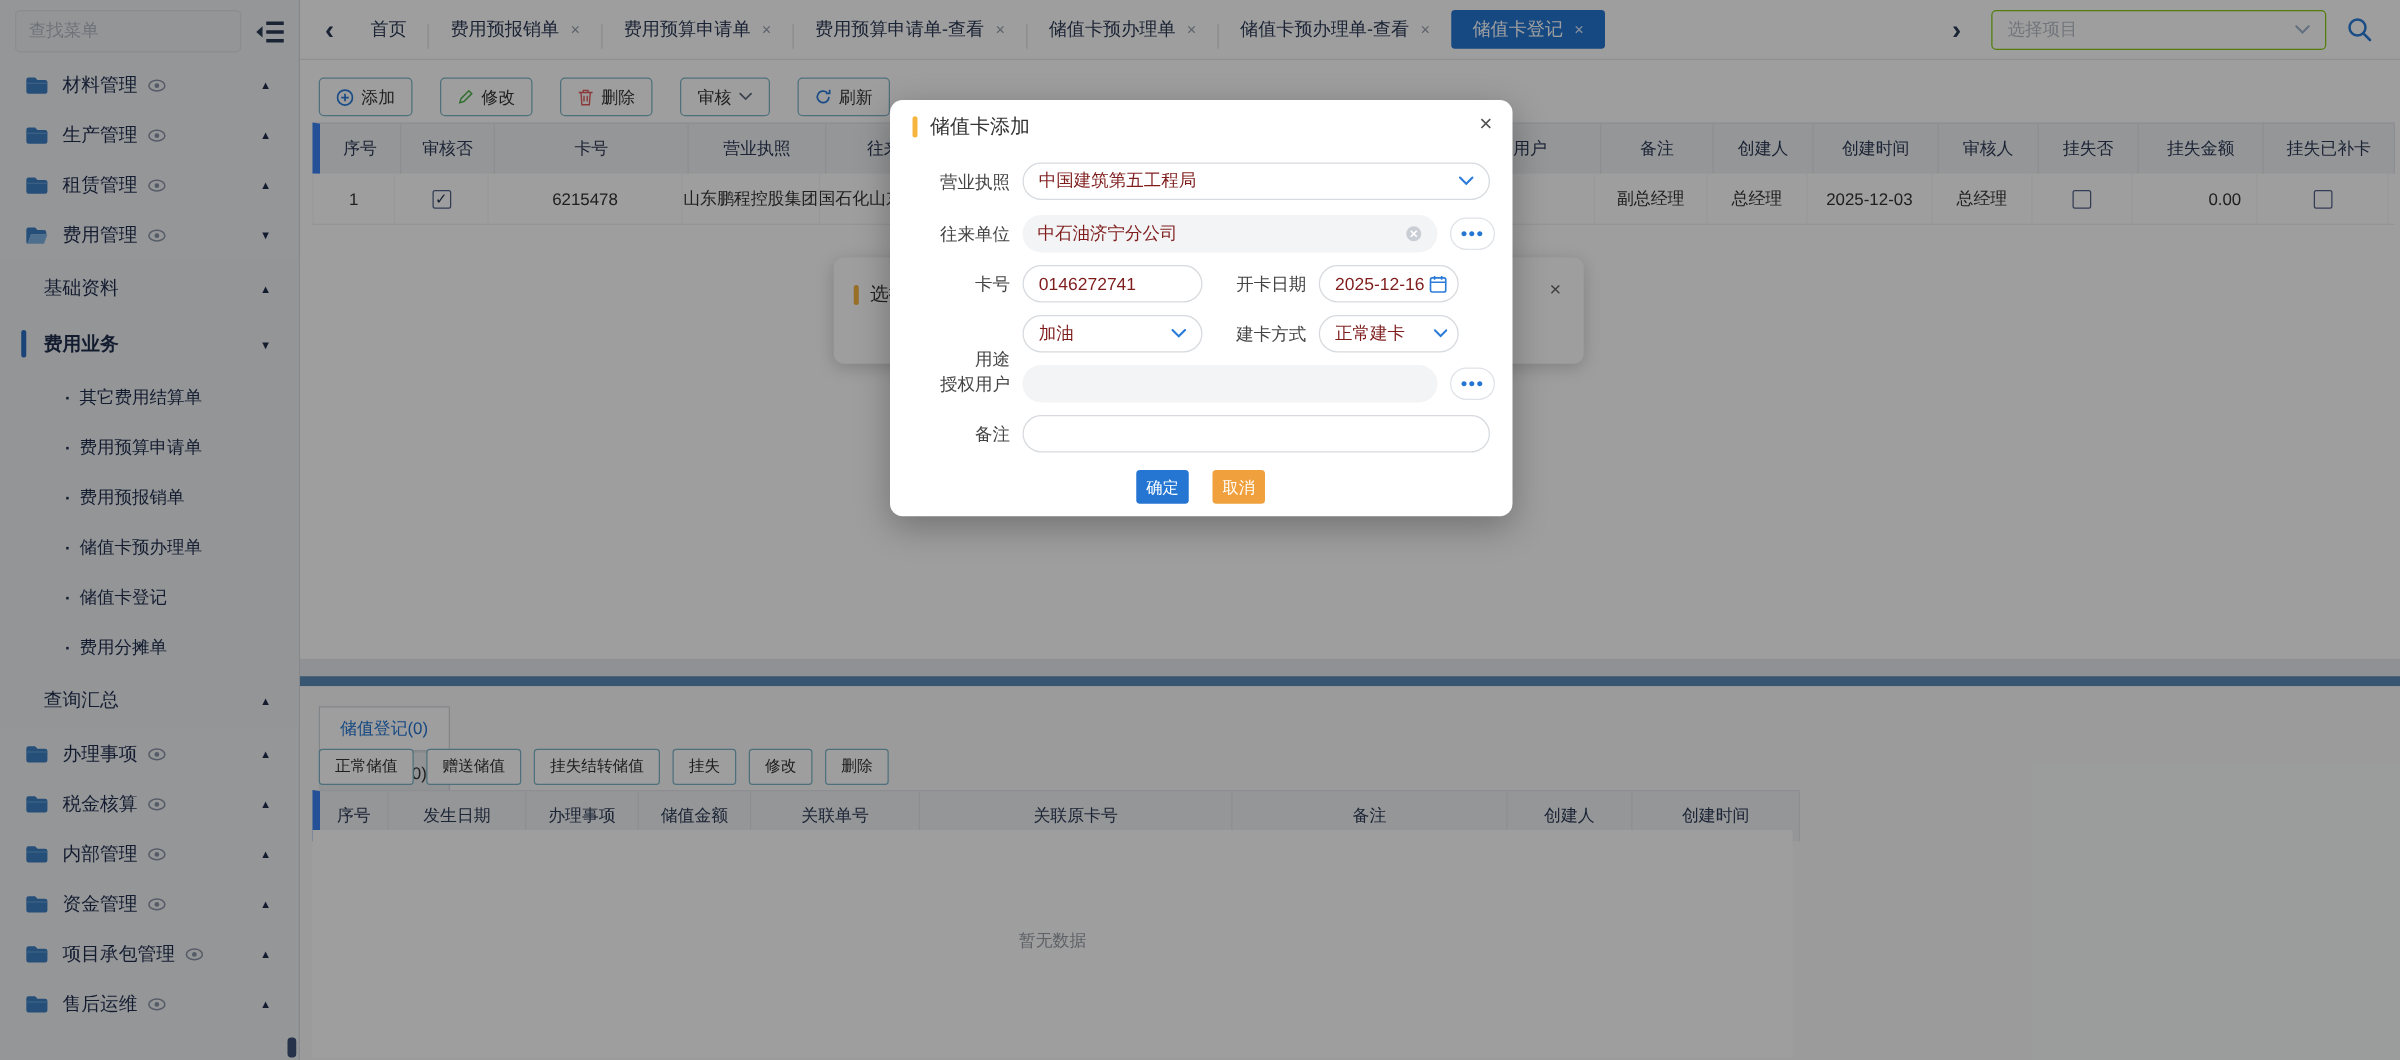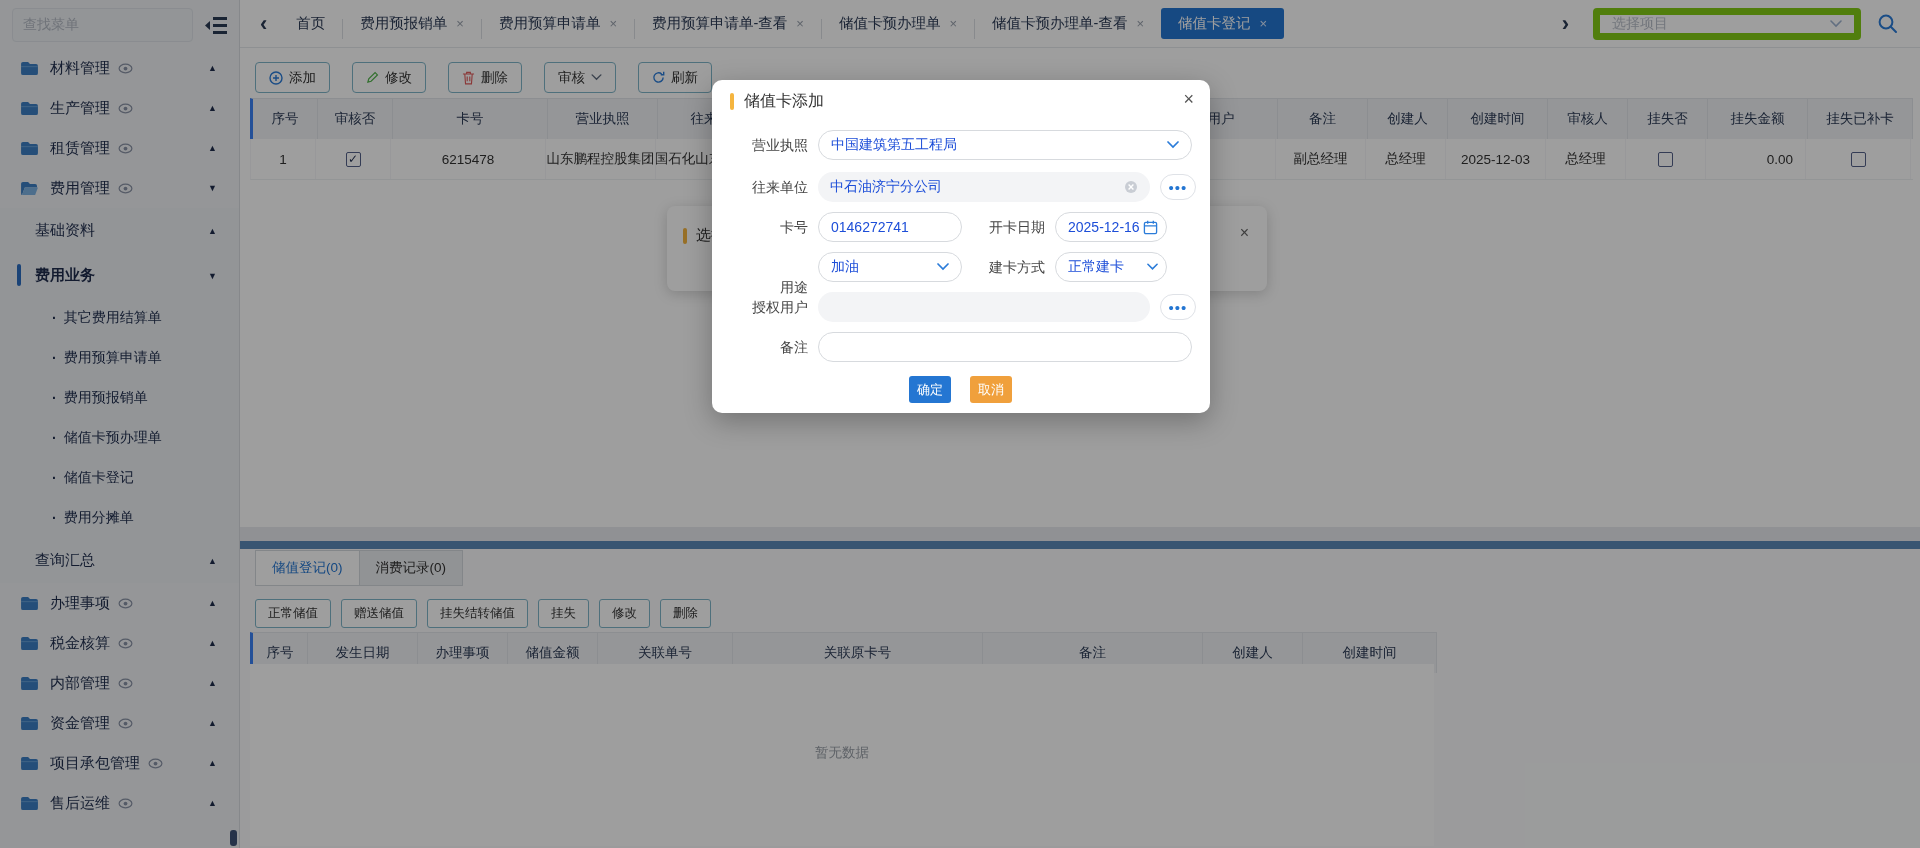--- a/index.html
+++ b/index.html
@@ -27,42 +27,42 @@
   
   .tabbar{position:absolute;left:240px;top:0;width:1680px;height:48px;background:#ffffff;border-bottom:1px solid #e5e8ec;display:flex;align-items:center;padding:0 22px 0 12px;box-sizing:border-box;z-index:1;}
   .navchev{font-size:22px;font-weight:bold;color:#2b3a55;padding:0 8px;cursor:pointer;line-height:1;}
   .tabs{display:flex;align-items:flex-end;margin-left:4px;}
   .tsep{width:1px;height:20px;background:#dcdfe4;}
   .tab{display:flex;align-items:center;gap:9px;padding:0 17px;height:31px;font-size:14.5px;color:#2b3a55;border-radius:3px;cursor:pointer;white-space:nowrap;}
   .tab .tx{color:#98a0ac;font-size:13px;}
   .tab.active{background:#2476d2;color:#fff;}
   .tab.active .tx{color:#dceaff;}
   .tb-right{margin-left:auto;display:flex;align-items:center;gap:16px;}
-  .proj{width:268px;height:32px;border:7px solid #84cc16;border-radius:4px;background:#fff;display:flex;align-items:center;padding:0 12px;box-sizing:border-box;}
+  .proj{width:268px;height:32px;border:1px solid #84cc16;border-radius:4px;background:#fff;display:flex;align-items:center;padding:0 12px;box-sizing:border-box;}
   .proj .ph{color:#b9bfc9;font-size:14px;}
   .proj .pchev{margin-left:auto;display:flex;}
   .search-btn{display:flex;cursor:pointer;}
 
   
   .workarea{position:absolute;left:240px;top:48px;width:1680px;height:479px;background:#ffffff;z-index:1;}
   .toolbar{position:absolute;left:15px;top:14px;display:flex;gap:22px;}
   .tbtn{height:31px;padding:0 13px;border:1px solid #7fb5c9;border-radius:4px;background:#fff;display:flex;align-items:center;gap:6px;font-size:13.5px;color:#333;cursor:pointer;font-family:inherit;}
   .ticon{display:flex;align-items:center;}
   .mtable{position:absolute;left:10px;top:50px;}
-  .thead{display:flex;background:#f0f2f5;border-top:1px solid #e3e6ea;border-left:3px solid #3b82f6;}
+  .thead{display:flex;background:#f0f2f5;border-top:1px solid #e3e6ea;border-left:6px solid #3b82f6;}
   .th{height:40px;display:flex;align-items:center;justify-content:center;font-size:13.5px;color:#2b3a55;border-right:1px solid #e3e6ea;box-sizing:border-box;overflow:hidden;white-space:nowrap;}
   .trow{display:flex;background:#fff;border-bottom:1px solid #eef0f3;border-left:1px solid #f5f6f8;}
   .td{height:40px;display:flex;align-items:center;justify-content:center;font-size:13.5px;color:#333;border-right:1px solid #f5f6f8;box-sizing:border-box;overflow:hidden;white-space:nowrap;}
   .td.num{justify-content:flex-end;padding-right:12px;}
   .checkbox{width:15px;height:15px;border:1.6px solid #55628a;border-radius:2px;background:#fff;display:flex;align-items:center;justify-content:center;font-size:12px;line-height:1;color:#1f2d4d;box-sizing:border-box;}
 
   
   .split{position:absolute;left:240px;top:541px;width:1680px;height:8px;background:#5b8ab8;z-index:1;}
   .bottom{position:absolute;left:240px;top:549px;width:1680px;height:299px;background:#fafbfc;z-index:1;}
-  .btabs{position:absolute;left:15px;top:1px;display:flex;}
+  .btabs{position:absolute;left:15px;top:16px;display:flex;flex-direction:column;}
   .btab{height:36px;padding:0 16px;display:flex;align-items:center;font-size:13.5px;border:1px solid #d4d8dd;background:#ebedf0;color:#333;cursor:pointer;box-sizing:border-box;}
   .btab + .btab{border-left:none;}
   .btab.active{background:#fff;color:#2476d2;}
   .btoolbar{position:absolute;left:15px;top:50px;display:flex;gap:10px;}
   .sbtn{height:29px;padding:0 12px;border:1px solid #7fb5c9;border-radius:3px;background:#fff;font-size:12.5px;color:#333;display:flex;align-items:center;cursor:pointer;font-family:inherit;}
   .btable{position:absolute;left:10px;top:83px;}
   .bbody{position:absolute;left:10px;top:115px;width:1184px;height:182px;background:#fff;}
   .b-empty{position:absolute;left:10px;top:195px;width:1184px;text-align:center;color:#9aa0a8;font-size:13.5px;}
 
   
@@ -72,21 +72,21 @@
   .g-close{position:absolute;right:18px;top:18px;font-size:16px;color:#666;cursor:pointer;}
 
   
   .overlay{position:absolute;left:0;top:0;width:1920px;height:848px;background:rgba(0,0,0,0.38);z-index:5;}
   .modal{position:absolute;left:712px;top:80px;width:498px;height:333px;background:#fff;border-radius:10px;box-shadow:0 8px 28px rgba(0,0,0,.28);z-index:10;font-size:14px;}
   .m-title{position:absolute;left:18px;top:11px;display:flex;align-items:center;gap:10px;font-size:16px;color:#333;}
   .m-bar{width:4px;height:17px;background:#f5b53f;border-radius:2px;}
   .m-close{position:absolute;right:16px;top:9px;font-size:18px;color:#555;cursor:pointer;}
   .lbl{position:absolute;width:96px;text-align:right;font-size:14px;color:#444;line-height:30px;}
   .lbl2{position:absolute;left:237px;width:96px;text-align:right;font-size:14px;color:#444;line-height:30px;}
-  .ctl{position:absolute;height:30px;border-radius:15px;display:flex;align-items:center;font-size:14px;color:#1d4ed8;box-sizing:border-box;padding:0 12px;}
+  .ctl{position:absolute;height:30px;border-radius:15px;display:flex;align-items:center;font-size:14px;color:#7f1d1d;box-sizing:border-box;padding:0 12px;}
   .bordered{border:1px solid #d7dade;background:#fff;}
   .filled{background:#f3f4f6;}
   .ctl .chev{margin-left:auto;display:flex;}
   .ctl .cal{margin-left:auto;display:flex;}
   .ctl .clr{margin-left:auto;display:flex;}
   .dots{position:absolute;left:448px;width:36px;height:26px;border:1px solid #dfe2e7;border-radius:13px;background:#fff;color:#2476d2;display:flex;align-items:center;justify-content:center;font-size:15px;letter-spacing:1px;cursor:pointer;box-sizing:border-box;}
   .mbtn{position:absolute;width:42px;height:27px;border:none;border-radius:3px;color:#fff;font-size:13px;display:flex;align-items:center;justify-content:center;cursor:pointer;font-family:inherit;}
   .btn-ok{left:197px;top:296px;background:#2476d2;}
   .btn-cancel{left:258px;top:296px;background:#f0a03c;}
 </style>

